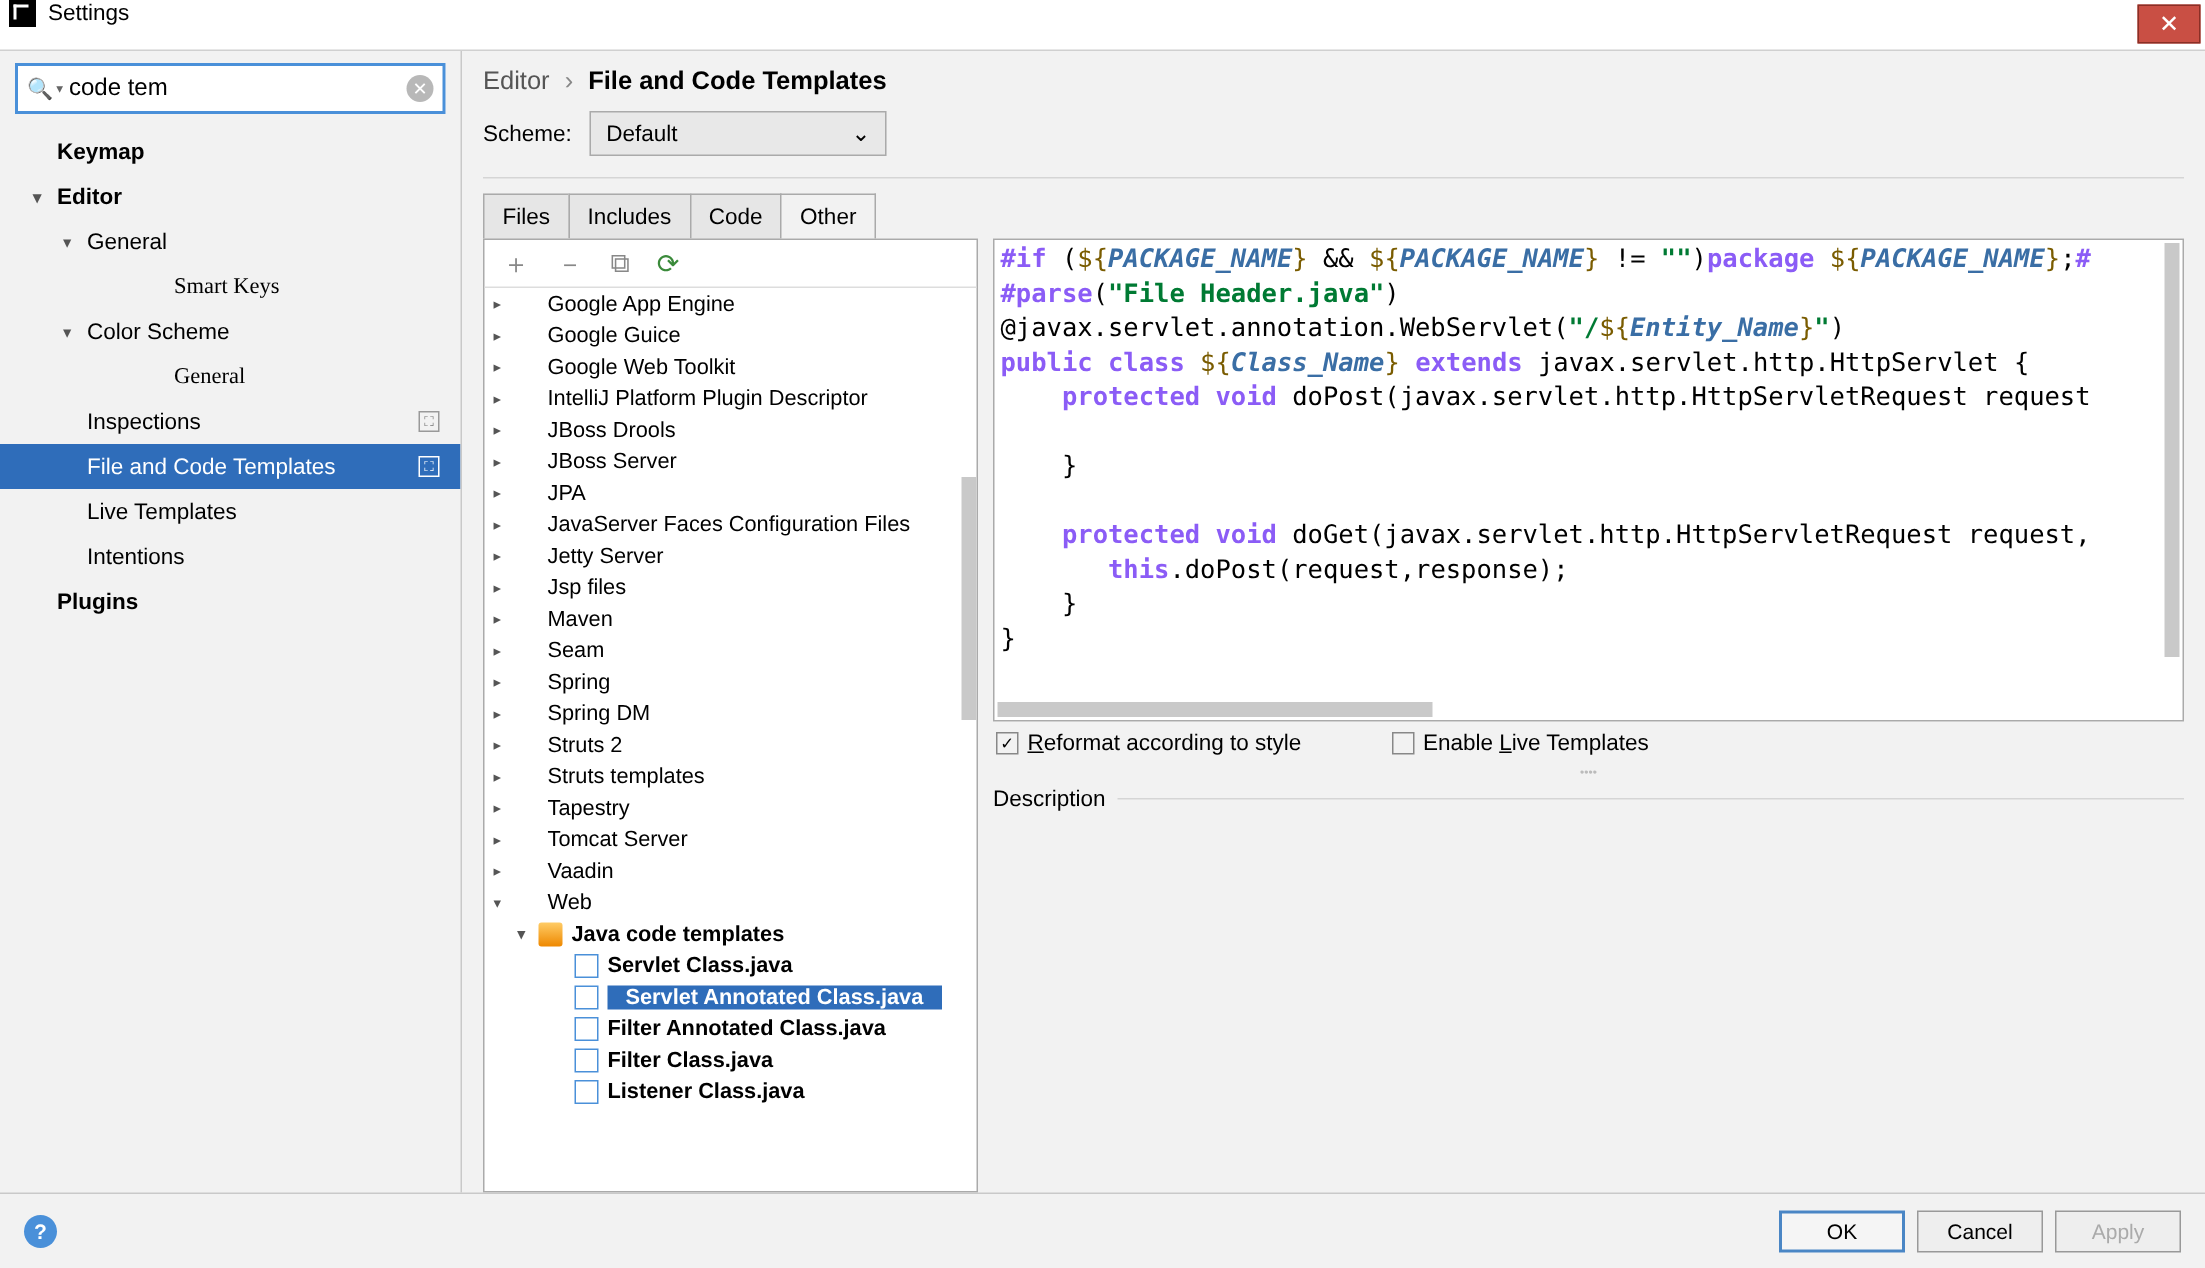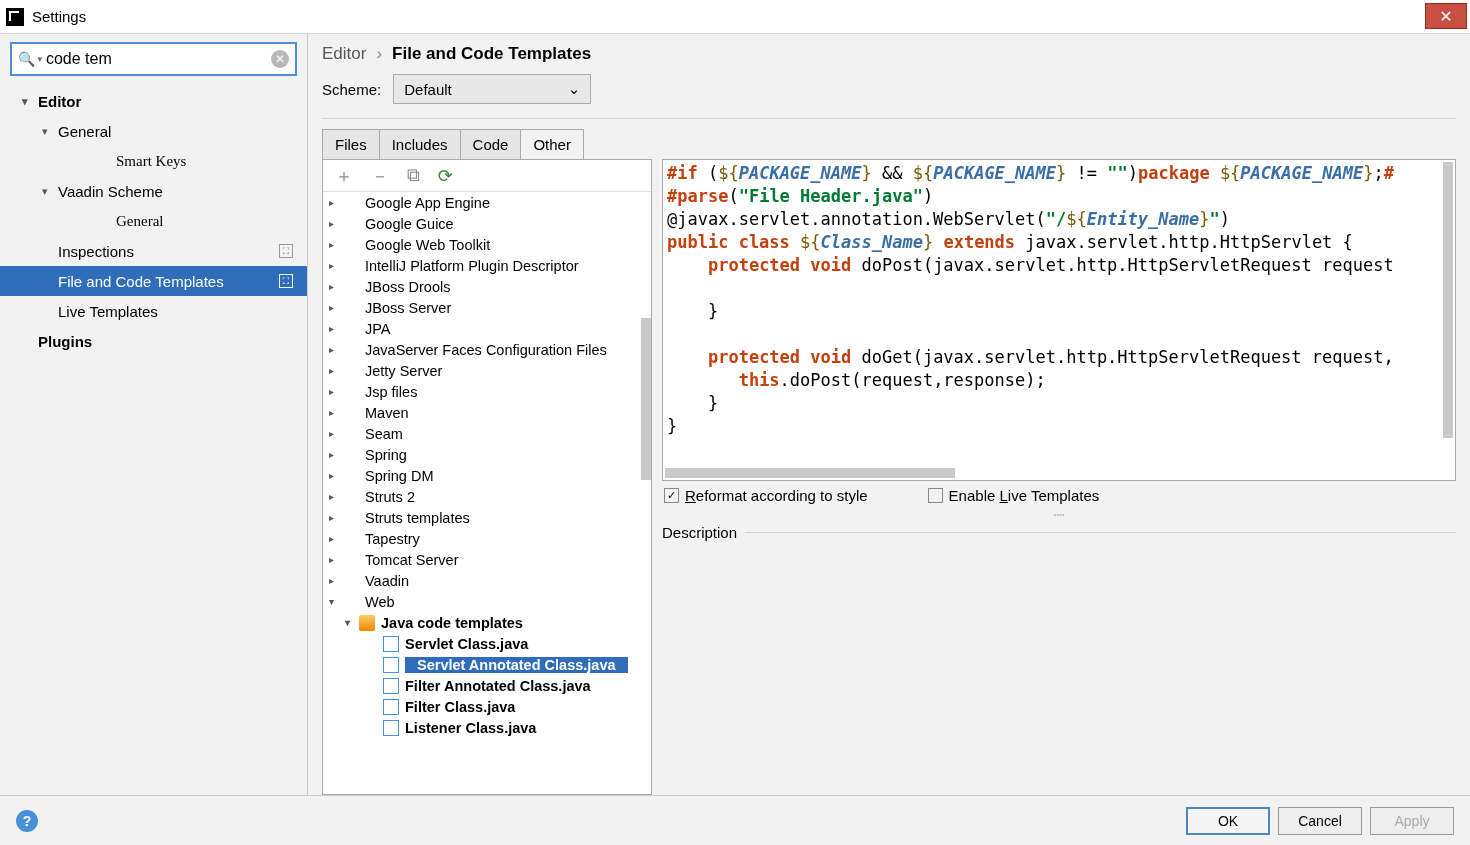--- a/index.html
+++ b/index.html
@@ -11,21 +11,21 @@
   height: 845px;
   overflow: hidden;
   position: relative;
   color: #000;
 }
 .titlebar {
   height: 34px;
   background: #fff;
   border-bottom: 1px solid #d0d0d0;
   display: flex;
-  align-items: center;
+  align-items: flex-start;
   padding: 0 6px;
   position: relative;
 }
 .titlebar .app-icon {
   width: 18px; height: 18px;
   background: #000;
   margin-right: 8px;
   position: relative;
 }
 .titlebar .app-icon::after {
@@ -140,21 +140,21 @@
 .template-tree .vsb {
   position:absolute; right:0; top:126px; width:10px; height:162px; background:#c9c9c9;
 }
 .editor-col { flex:1; display:flex; flex-direction:column; min-width:0;}
 .code-area {
   flex:0 0 322px; border:1px solid #aaa; background:#fff;
   font-family: "Consolas","Menlo",monospace; font-size:17px;
   overflow:hidden; position:relative; margin-top:-1px;
   line-height:23px; white-space:pre; padding:2px 4px;
 }
-.kw { color:#c2410c; font-weight:700;}
+.kw { color:#8b5cf6; font-weight:700;}
 .mg { color:#007a33; font-weight:700;}
 .fn { color:#7a5c00;}
 .var { color:#3a6ea5; font-weight:700; font-style:italic;}
 .code-hsb { position:absolute; left:2px; bottom:2px; height:10px; width:290px; background:#c9c9c9;}
 .code-vsb { position:absolute; right:2px; top:2px; width:10px; height:276px; background:#c9c9c9;}
 .code-grip { height:8px; display:flex; align-items:center; justify-content:center; color:#bbb; font-size:8px;}
 .check-row { display:flex; gap:60px; padding:6px 2px; font-size:15px; align-items:center;}
 .check-row label { display:flex; align-items:center; gap:6px;}
 .cbox { width:15px; height:15px; border:1px solid #888; display:inline-flex; align-items:center; justify-content:center; font-size:11px;}
 .desc-title { font-size:15px; margin:6px 0 4px 0; display:flex; align-items:center;}
@@ -200,47 +200,53 @@
     <div class="search-wrap">
       <div class="search-box">
         <span class="mag">🔍</span>
         <span class="caret">▾</span>
         <input value="code tem" style="">
         <span class="clear">✕</span>
       </div>
     </div>
     <div class="tree">
       <div class="node l1 bold">
+          <span>Keymap</span>
+        </div>
+      <div class="node l1 bold">
           <span class="arrow" style="left:22px;">▾</span>
           <span>Editor</span>
         </div>
       <div class="node l2">
           <span class="arrow" style="left:42px;">▾</span>
           <span>General</span>
         </div>
       <div class="node l3">
           <span>Smart Keys</span>
         </div>
       <div class="node l2">
           <span class="arrow" style="left:42px;">▾</span>
-          <span>Vaadin Scheme</span>
+          <span>Color Scheme</span>
         </div>
       <div class="node l3">
           <span>General</span>
         </div>
       <div class="node l2">
           <span>Inspections</span>
           <span class="badge">⛶</span>
         </div>
       <div class="node l2 selected">
           <span>File and Code Templates</span>
           <span class="badge" style="border-color:#fff;color:#fff;">⛶</span>
         </div>
       <div class="node l2">
           <span>Live Templates</span>
+        </div>
+      <div class="node l2">
+          <span>Intentions</span>
         </div>
       <div class="node l1 bold">
           <span>Plugins</span>
         </div>
     </div>
   </div>
 
   <div class="right-panel">
     <div class="crumb">
       <span class="c1">Editor</span>

